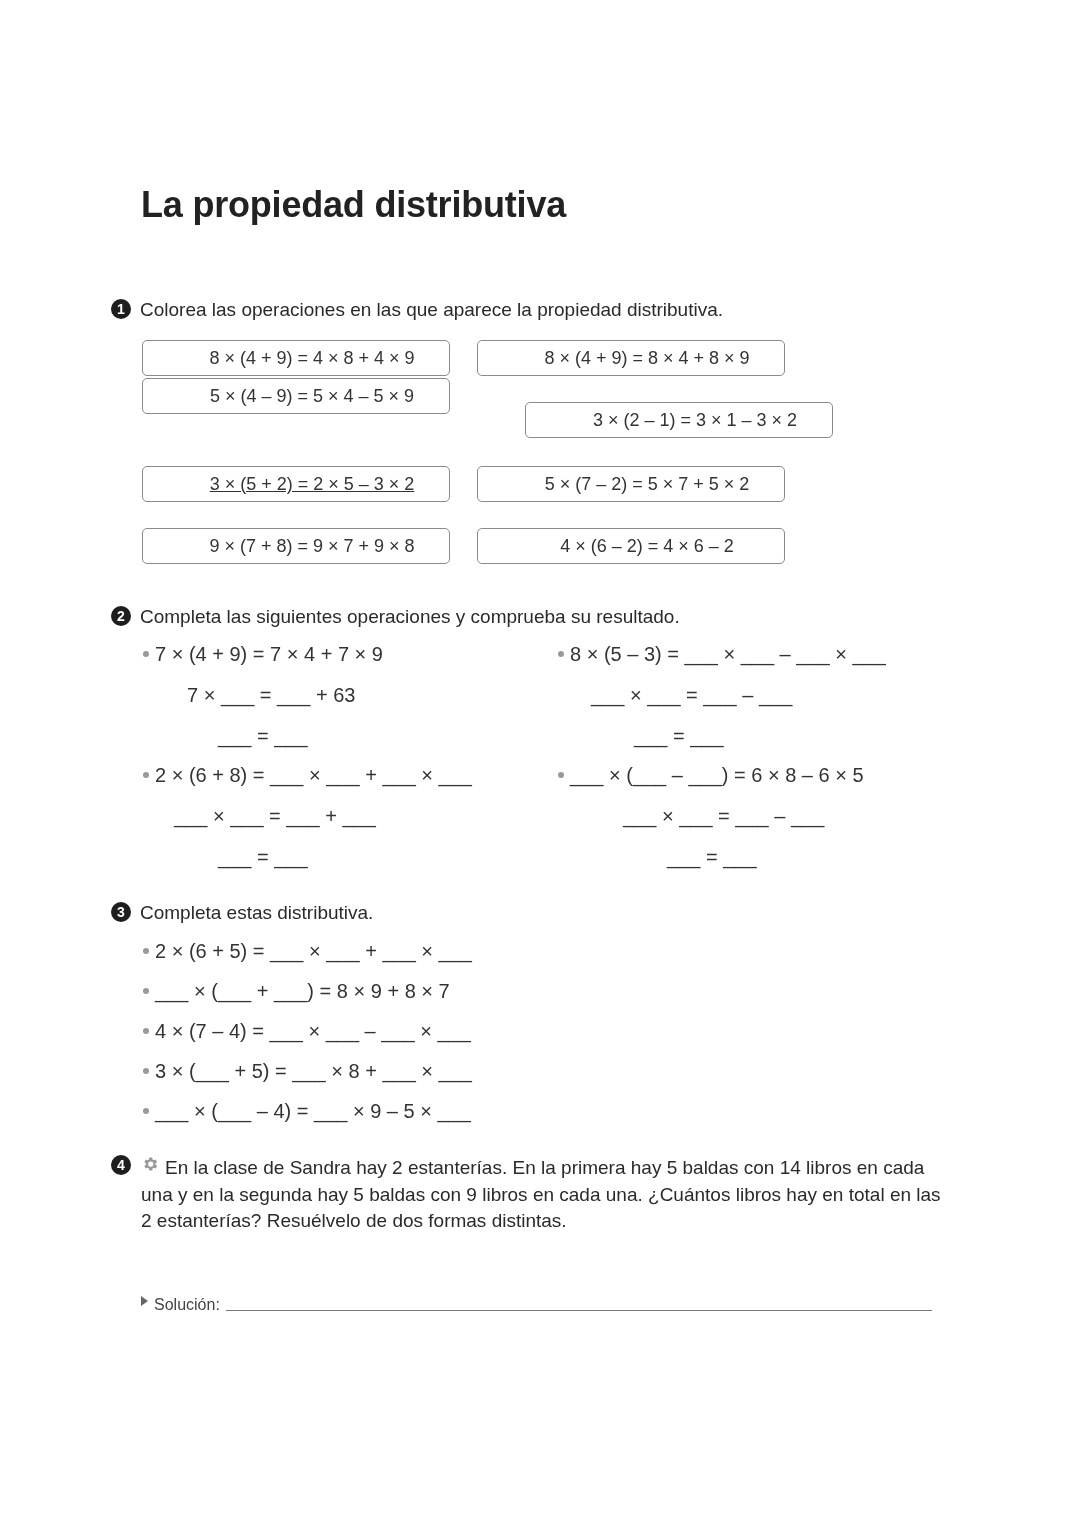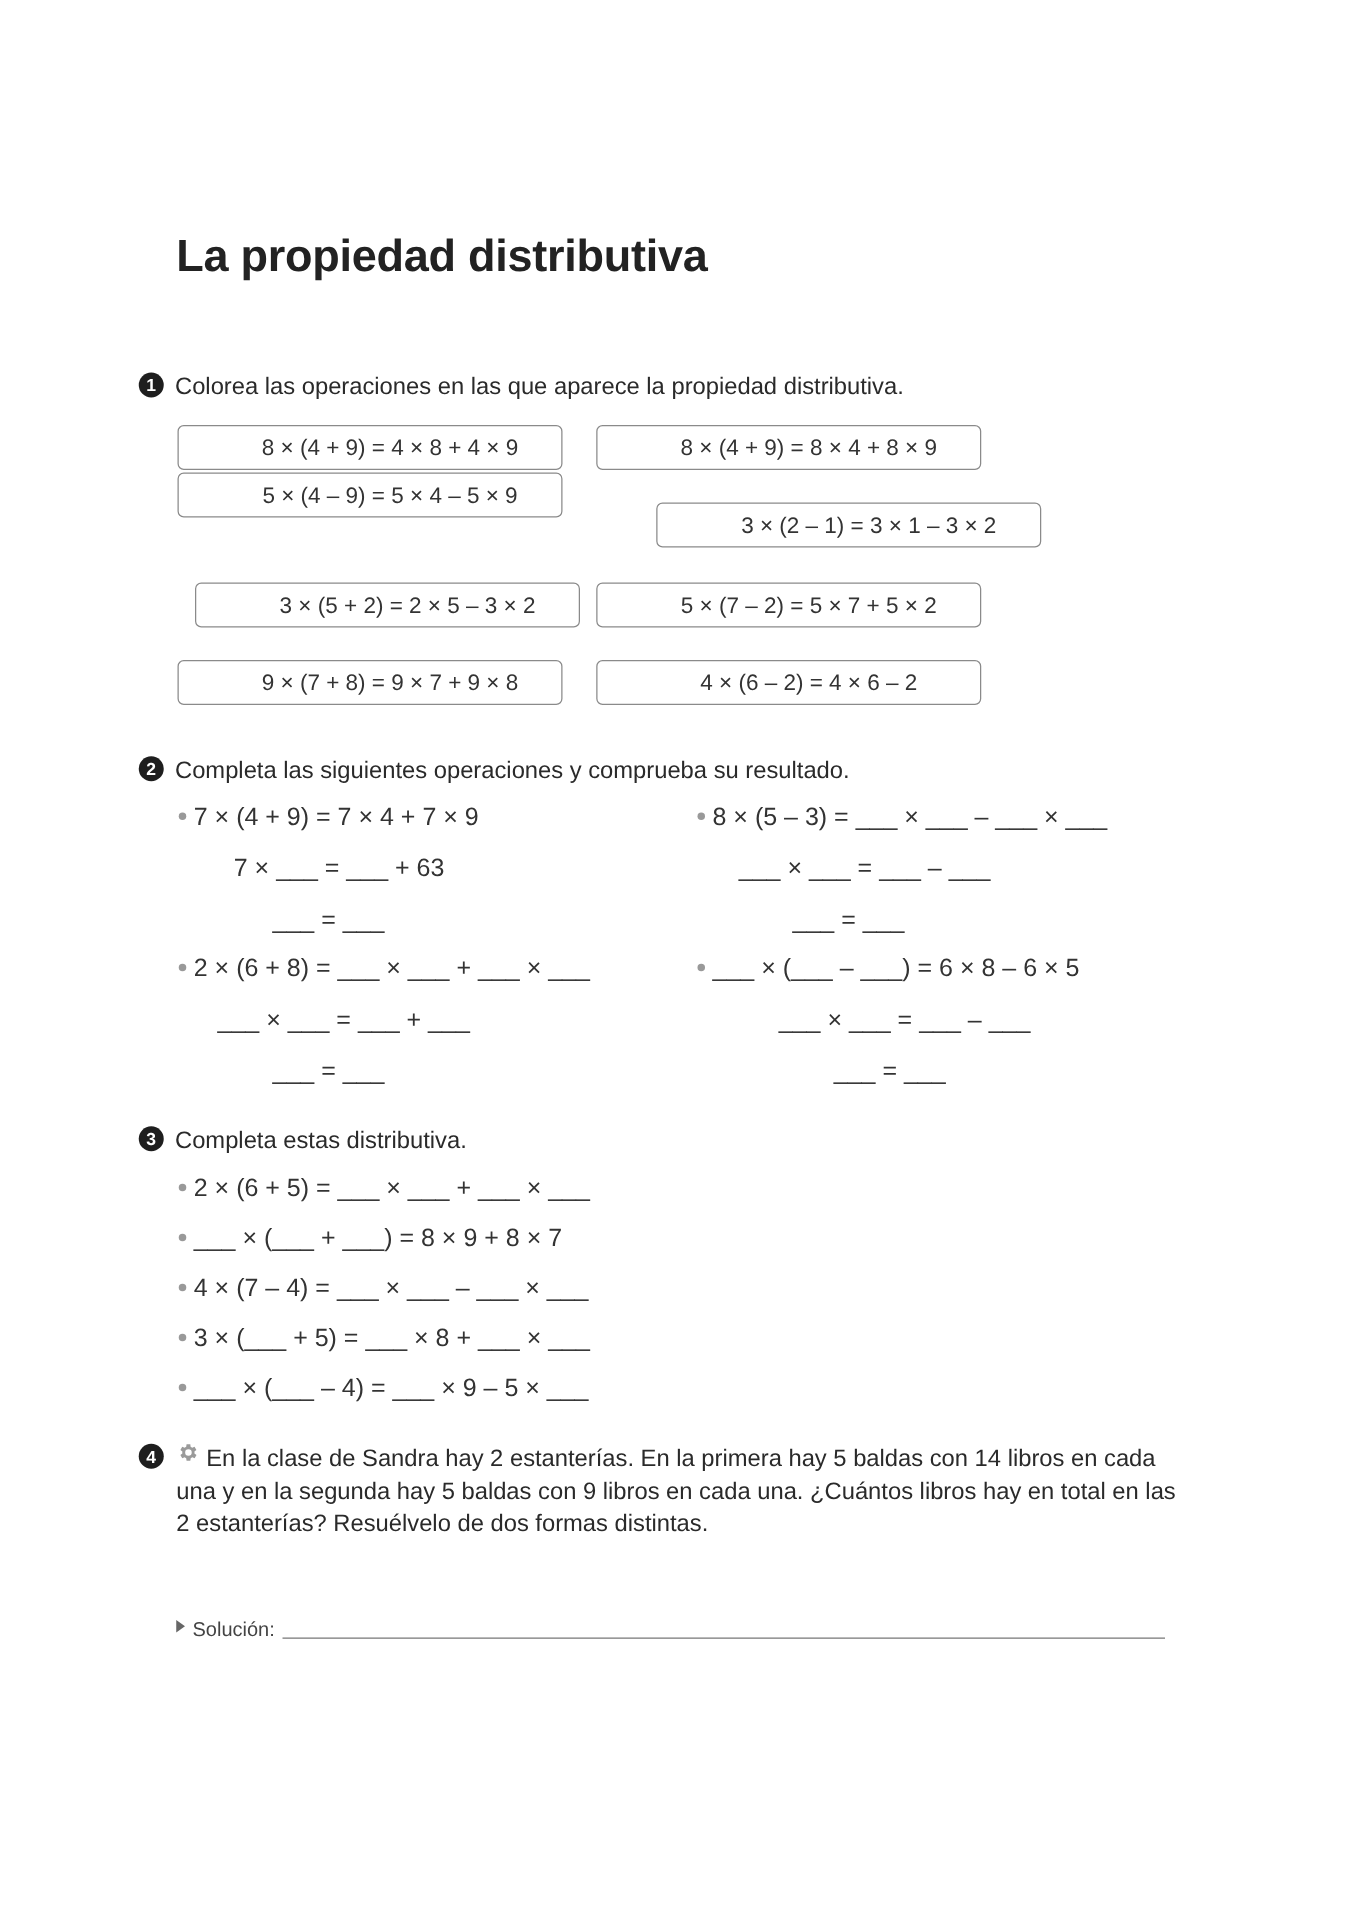--- a/index.html
+++ b/index.html
@@ -22,21 +22,21 @@
 
 <div class="title">La propiedad distributiva</div>
 
 <div class="ex-head" style="top:299px;">
   <span class="exnum">1</span><span>Colorea las operaciones en las que aparece la propiedad distributiva.</span>
 </div>
 <div class="box" style="left:142px; top:340px;">8 × (4 + 9) = 4 × 8 + 4 × 9</div>
 <div class="box" style="left:477px; top:340px;">8 × (4 + 9) = 8 × 4 + 8 × 9</div>
 <div class="box" style="left:142px; top:378px;">5 × (4 – 9) = 5 × 4 – 5 × 9</div>
 <div class="box" style="left:477px; top:402px;margin-left:48px;">3 × (2 – 1) = 3 × 1 – 3 × 2</div>
-<div class="box" style="left:156px; top:466px;">3 × (5 + 2) = 2 × 5 – 3 × 2</div>
+<div class="box" style="left:142px; top:466px;text-decoration:underline;">3 × (5 + 2) = 2 × 5 – 3 × 2</div>
 <div class="box" style="left:477px; top:466px;">5 × (7 – 2) = 5 × 7 + 5 × 2</div>
 <div class="box" style="left:142px; top:528px;">9 × (7 + 8) = 9 × 7 + 9 × 8</div>
 <div class="box" style="left:477px; top:528px;">4 × (6 – 2) = 4 × 6 – 2</div>
 
 <div class="ex-head" style="top:606px;">
   <span class="exnum">2</span><span>Completa las siguientes operaciones y comprueba su resultado.</span>
 </div>
 
 <div class="line" style="left:143px; top:643px;"><span class="dot"></span><span>7 × (4 + 9) = 7 × 4 + 7 × 9</span></div>
 <div class="line" style="left:187px; top:684px;">7 × ___ = ___ + 63</div>

